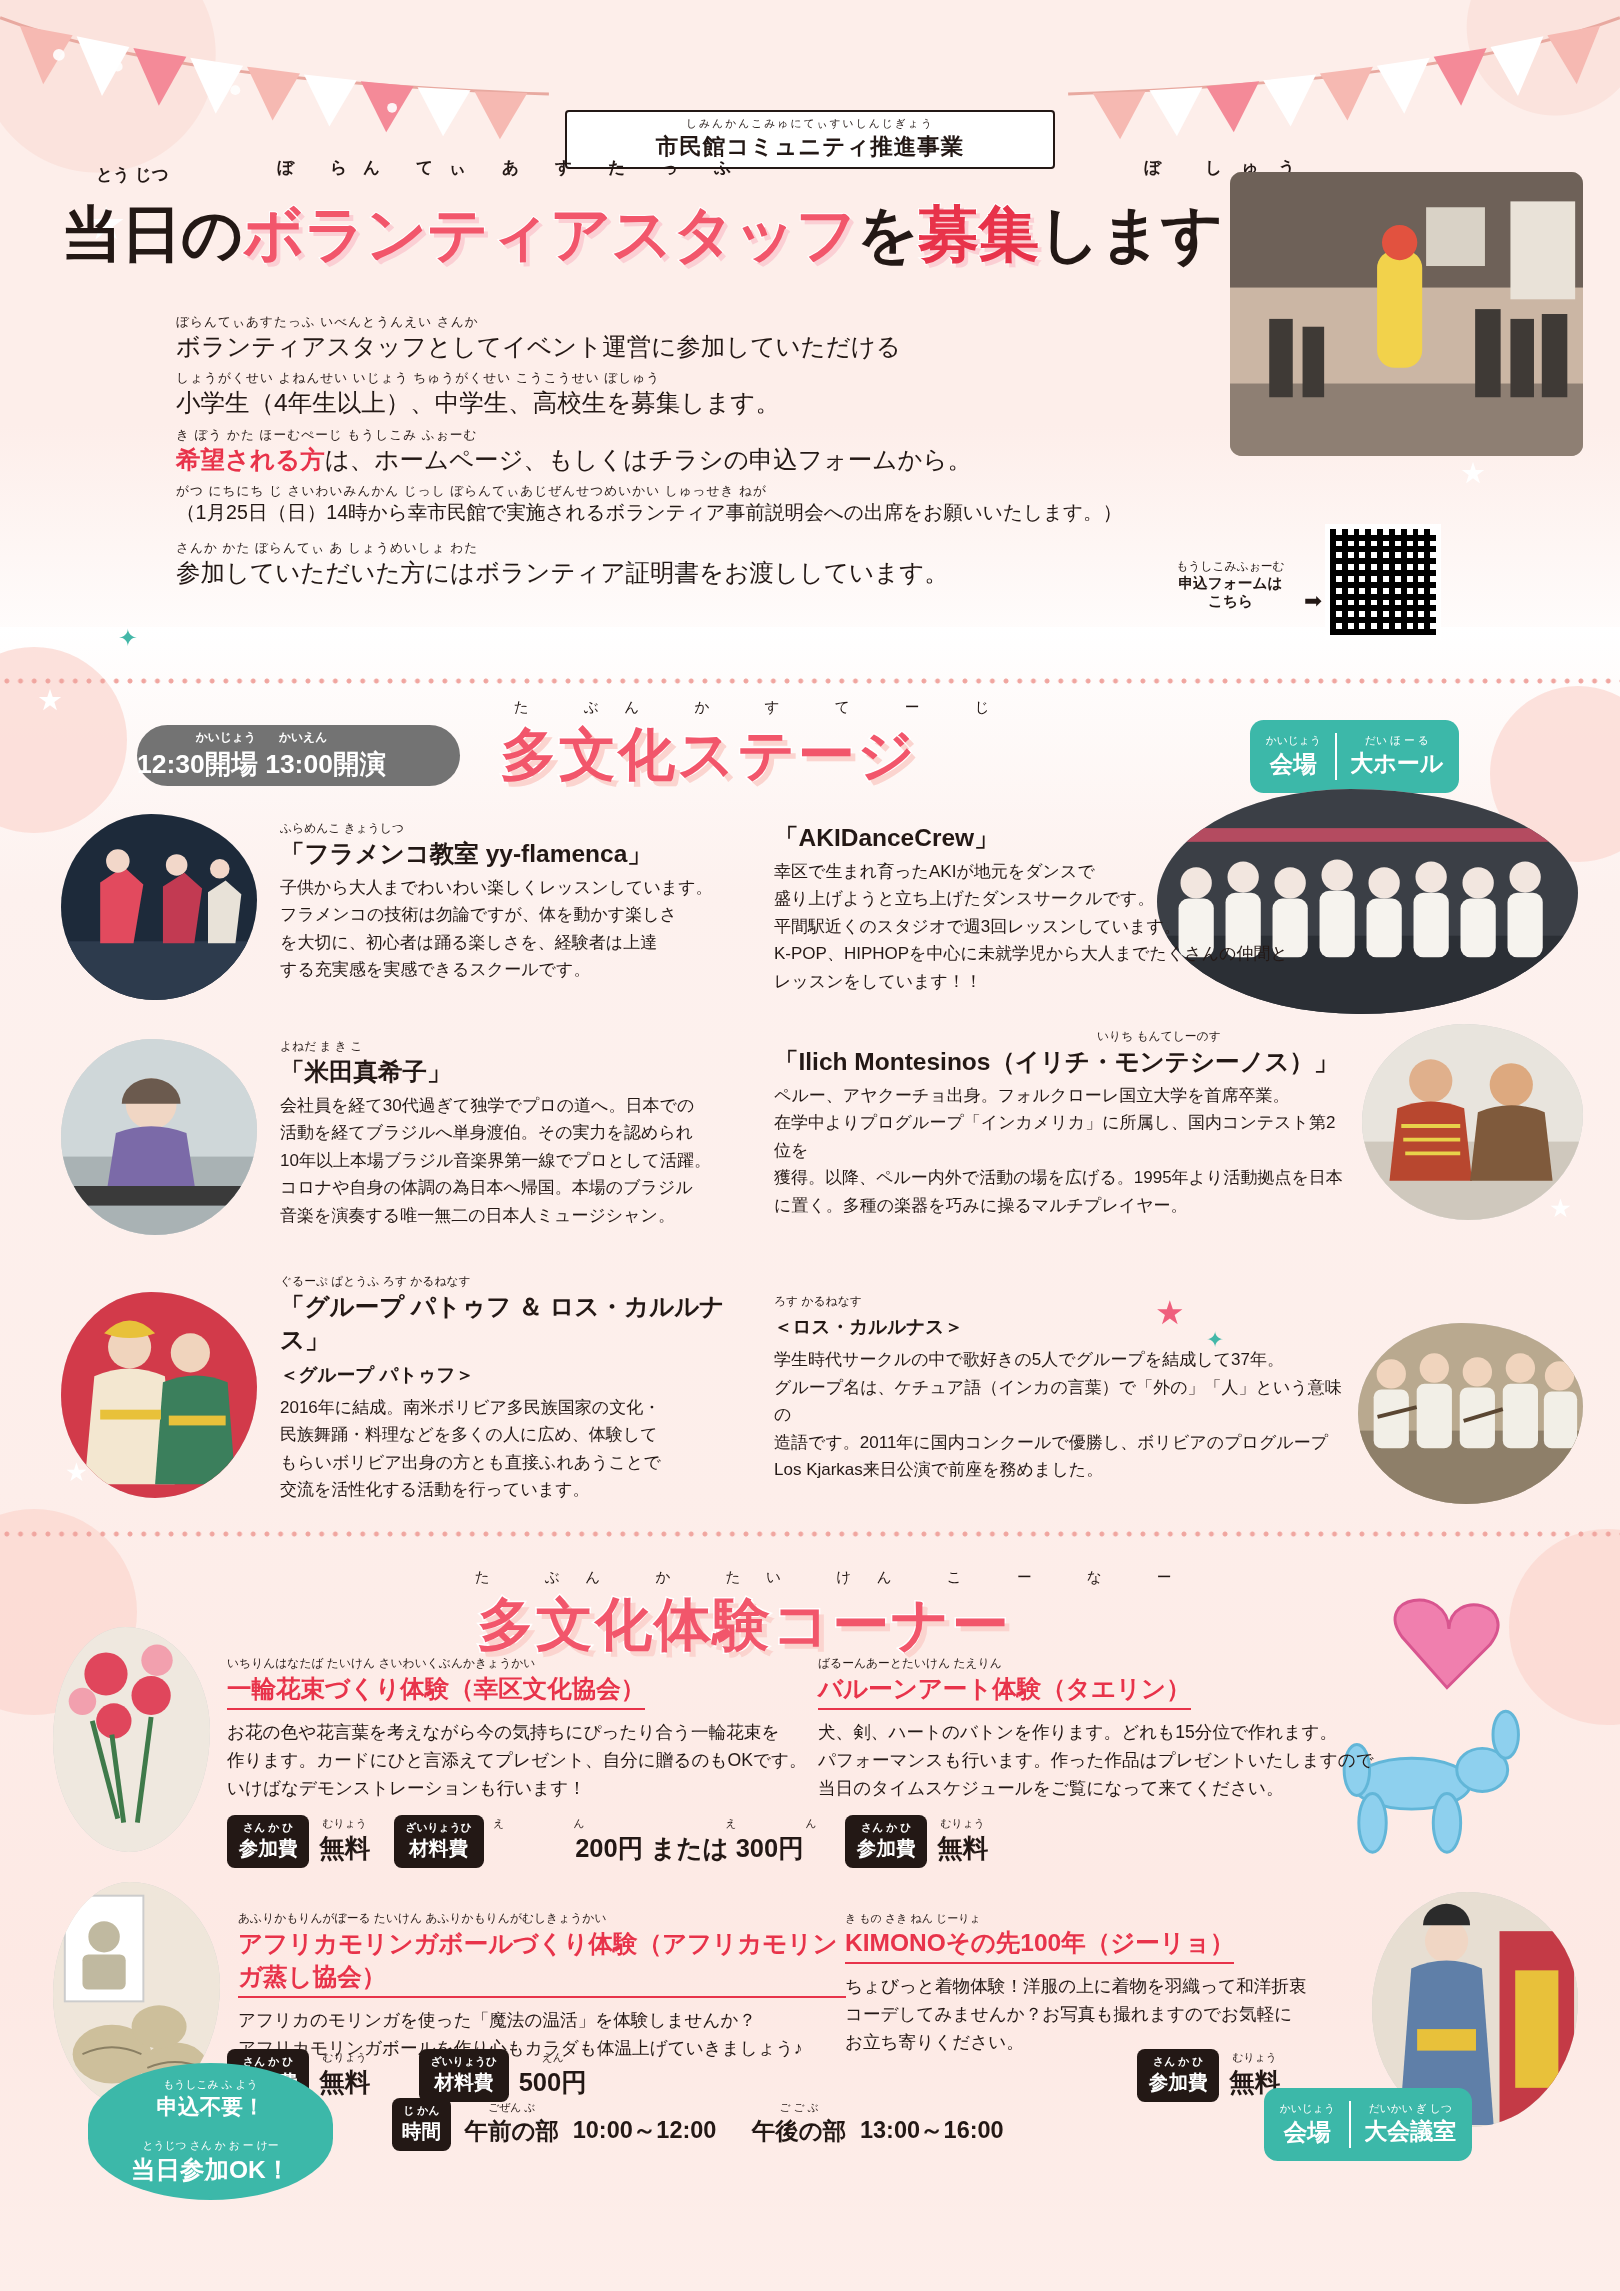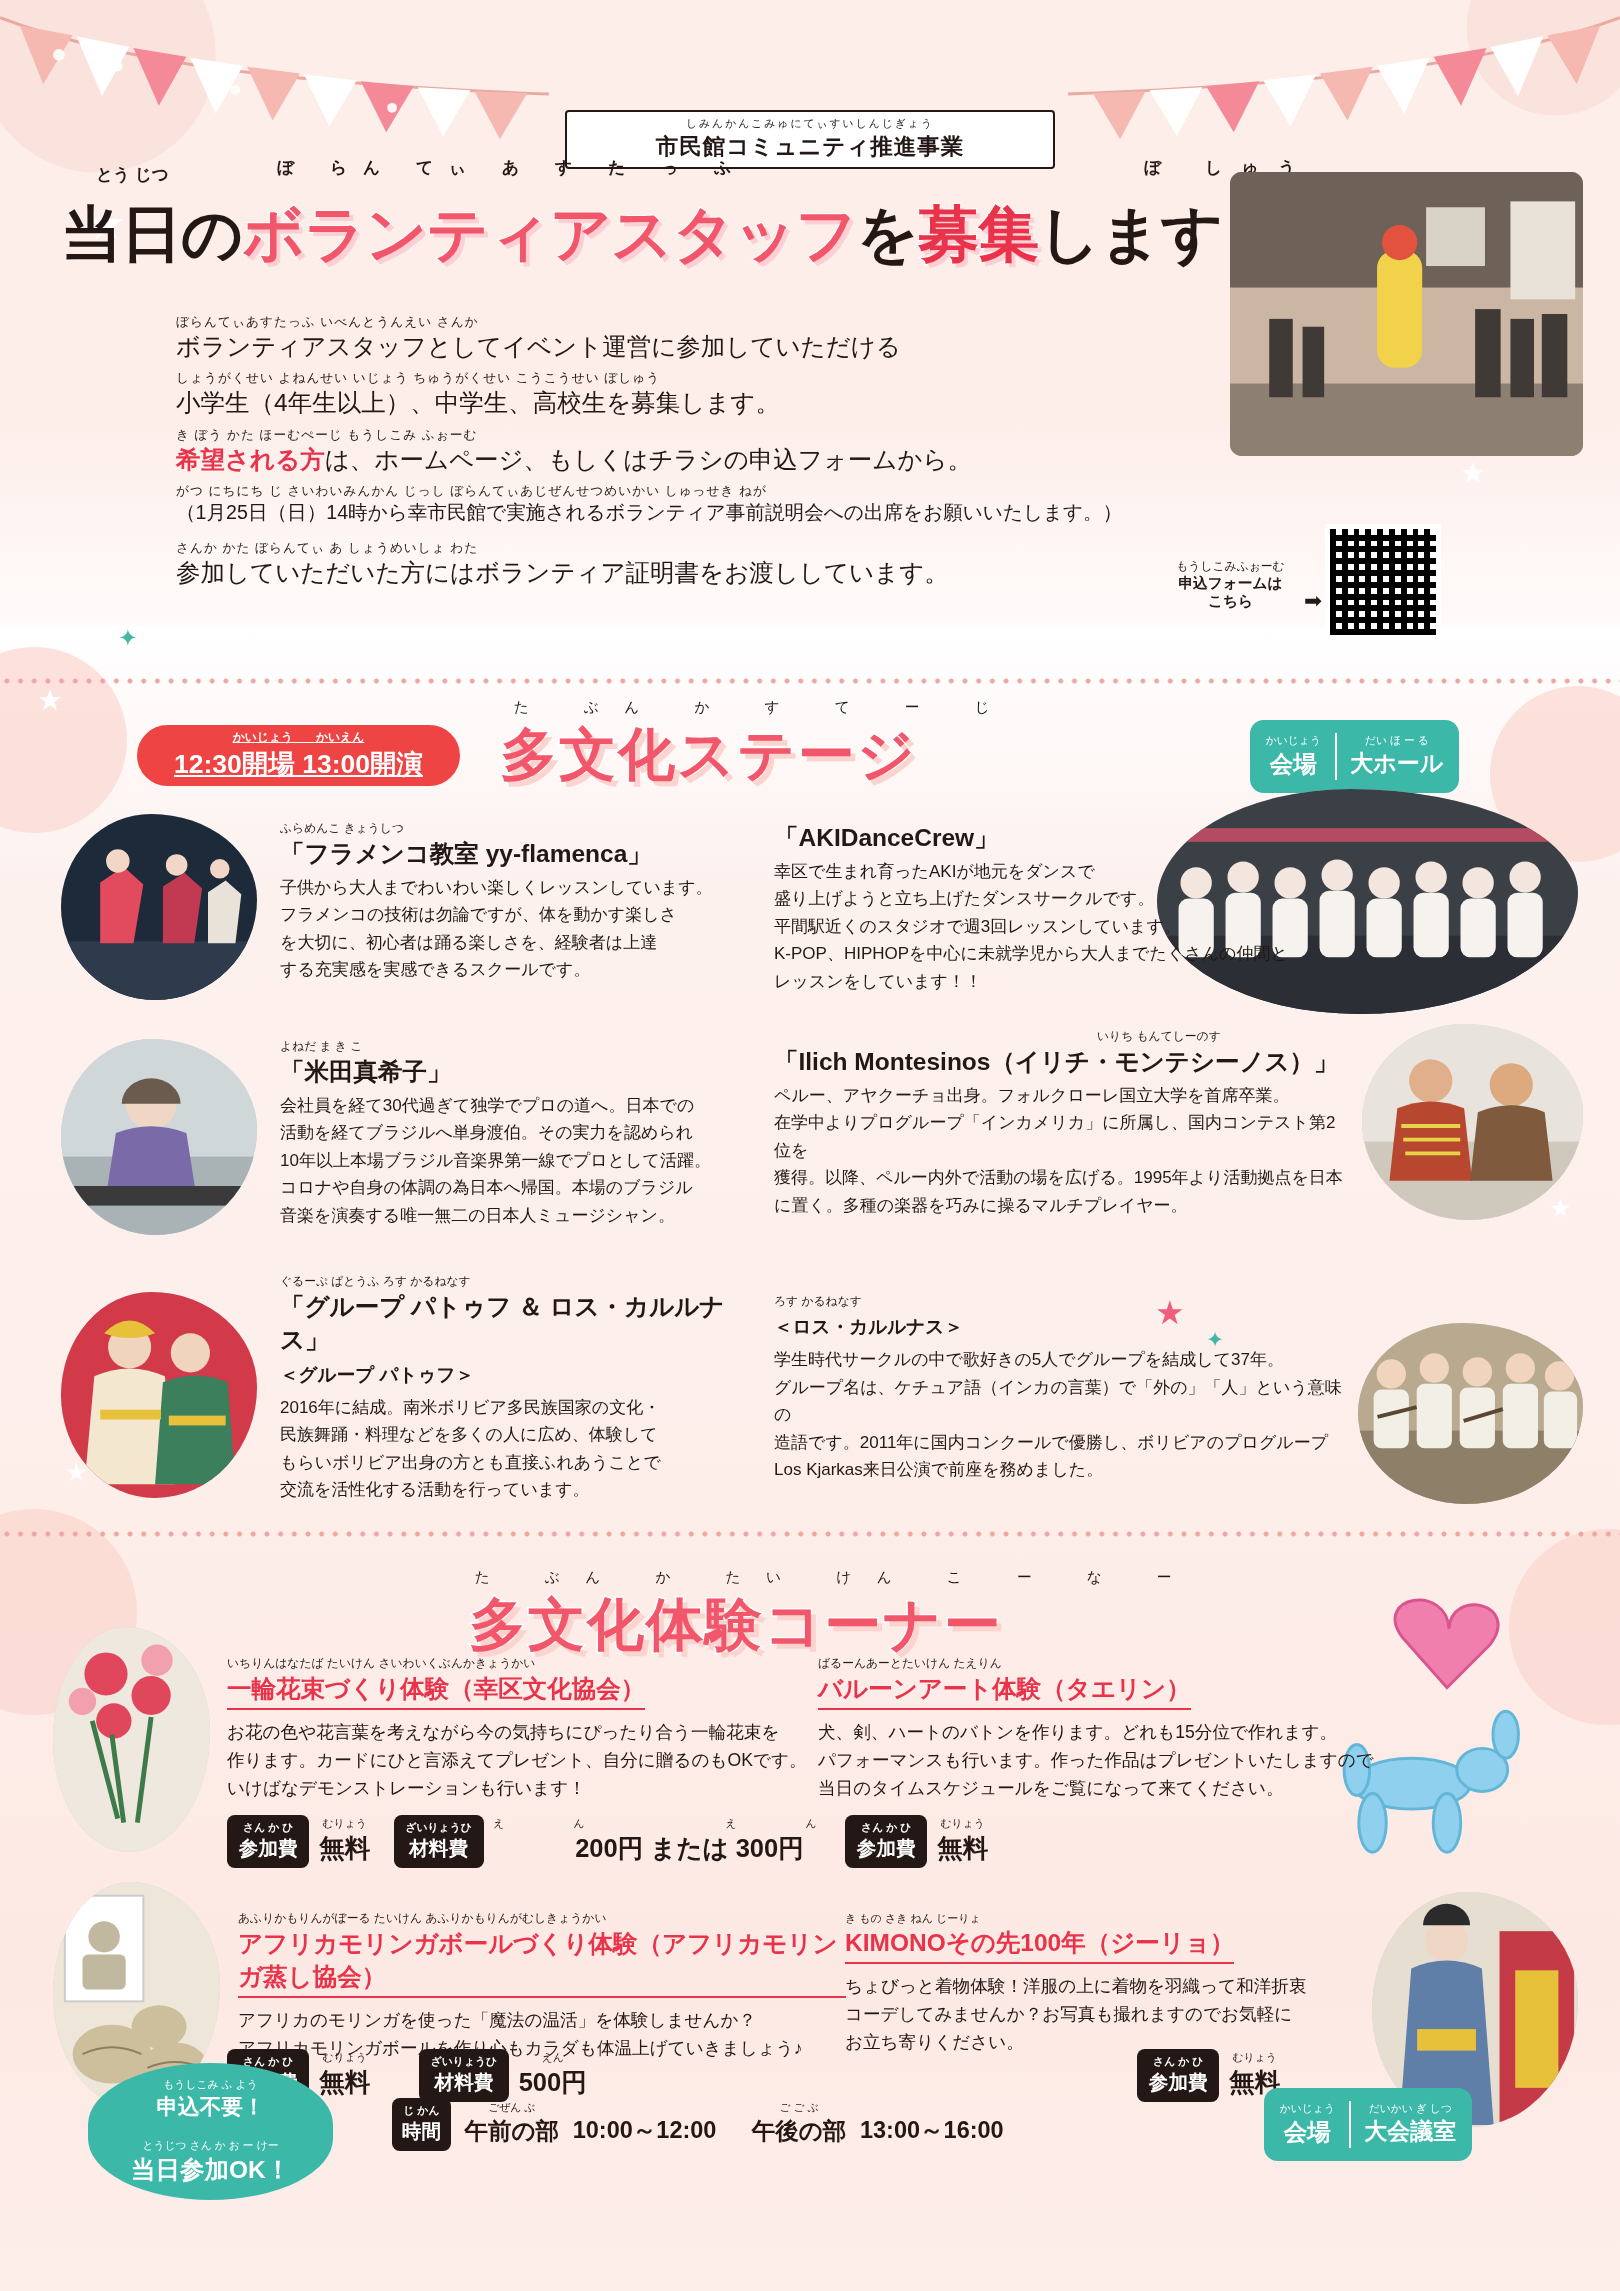--- a/index.html
+++ b/index.html
@@ -99,22 +99,22 @@
   .qr-arrow { position:absolute; left:1304px; top:588px; font-size:21.6px; }
 
   
   .sec-title {
     position:absolute; font-weight:bold; color:#f2566b;
     -webkit-text-stroke:2.9px #ffffff; paint-order:stroke fill;
     text-shadow:4.9px 4.9px 0 #fbd4cf;
     font-size:57px; letter-spacing:2px; white-space:nowrap;
   }
   .pill {
-    position:absolute; background:#ef4444; color:#fff; border-radius:39px;
-    display:flex; align-items:center; justify-content:center; text-align:center;text-decoration:underline;
+    position:absolute; background:#737373; color:#fff; border-radius:39px;
+    display:flex; align-items:center; justify-content:flex-start; text-align:center;
   }
   .pill.time { left:137px; top:725px; width:323px; height:61px; font-size:26.5px; font-weight:bold; }
   .pill .tiny { font-size:11.8px; }
 
   .venue {
     position:absolute; background:#3cb8a9; color:#fff; border-radius:13.7px;
     display:flex; align-items:center; padding:0 15.7px; height:73px;
   }
   .venue .lbl { font-size:23.5px; font-weight:bold; }
   .venue .div { width:2px; height:47px; background:#fff; margin:0 13.7px; }
@@ -496,21 +496,21 @@
     <p style="white-space:pre-line;">学生時代サークルの中で歌好きの5人でグループを結成して37年。
 グループ名は、ケチュア語（インカの言葉）で「外の」「人」という意味の
 造語です。2011年に国内コンクールで優勝し、ボリビアのプログループ
 Los Kjarkas来日公演で前座を務めました。</p>
   </div>
 
   <div class="divider-dots" style="top:1529px;"></div>
 
   <div style="position:absolute;left:461px;top:1568px;">
     <div style="font-size:14.7px;letter-spacing:25.5px;color:#231815;padding-left:13.7px;">た  ぶん  か  たい  けん  こ ー な ー</div>
-    <div class="sec-title" style="position:relative;left:8px;top:0;">多文化体験コーナー</div>
+    <div class="sec-title" style="position:relative;left:16px;top:0;">多文化体験コーナー</div>
   </div>
 
   <div style="position:absolute;left:1255px;top:1578px;width:333px;height:284px;">
     <svg width="333" height="284" viewBox="0 0 340 290">
       <path d="M150,60 C120,18 196,6 198,52 C200,10 272,26 240,68 L196,112 Z" fill="#f07fae" stroke="#d8558f" stroke-width="3"></path>
       <g fill="#8ed0ee" stroke="#62b6d8" stroke-width="3">
         <ellipse cx="160" cy="210" rx="60" ry="26"></ellipse>
         <ellipse cx="232" cy="196" rx="26" ry="22"></ellipse>
         <ellipse cx="120" cy="250" rx="14" ry="30"></ellipse>
         <ellipse cx="196" cy="250" rx="14" ry="30"></ellipse>

